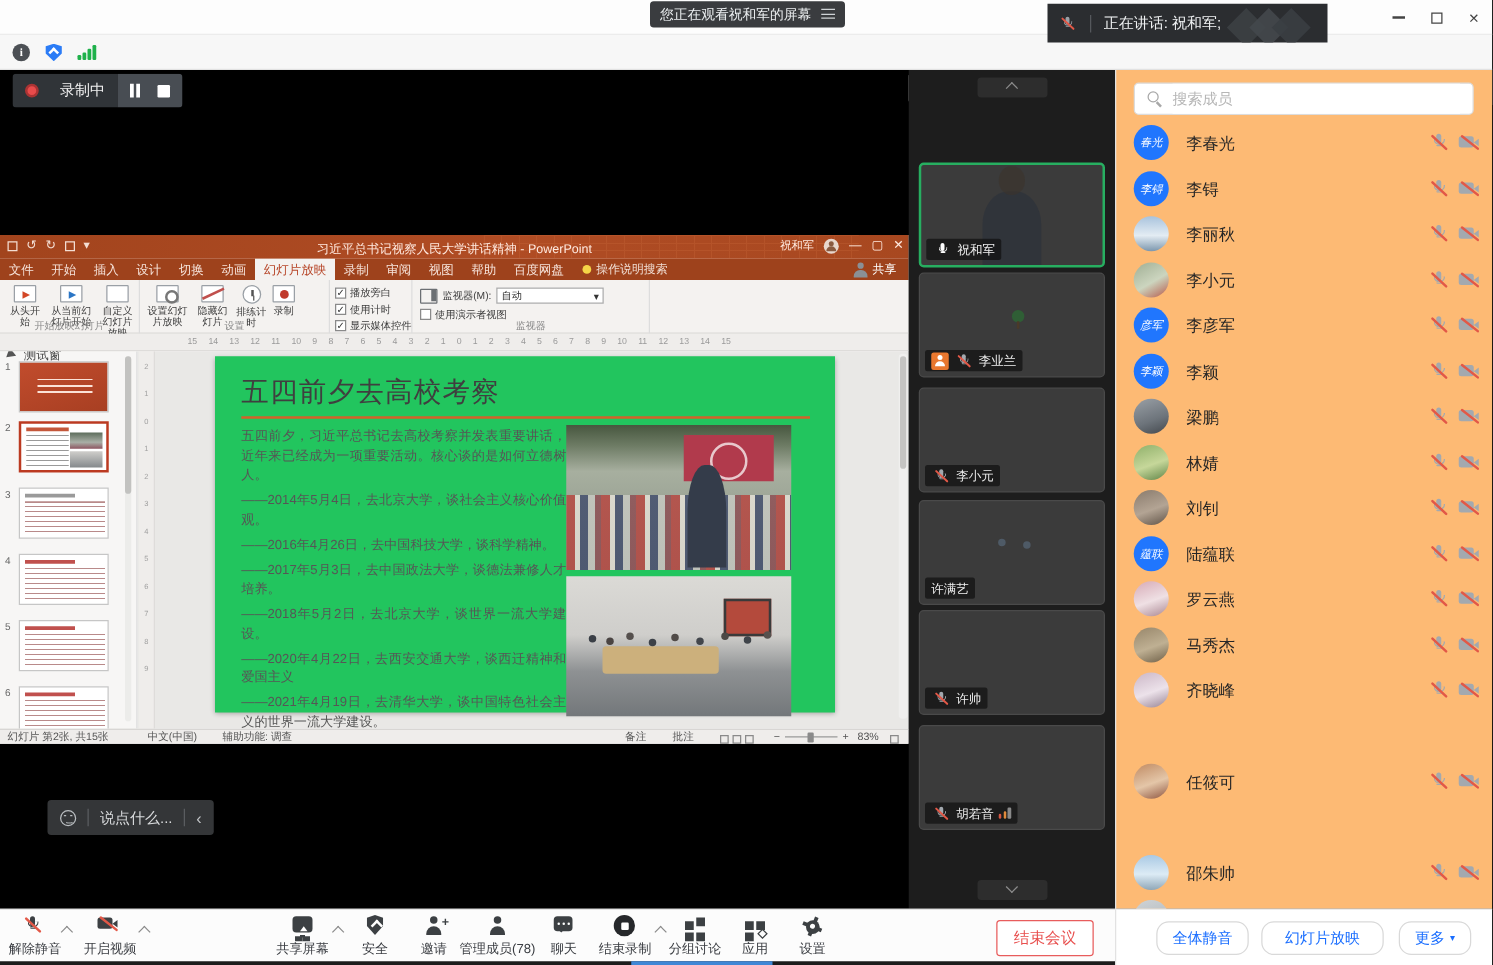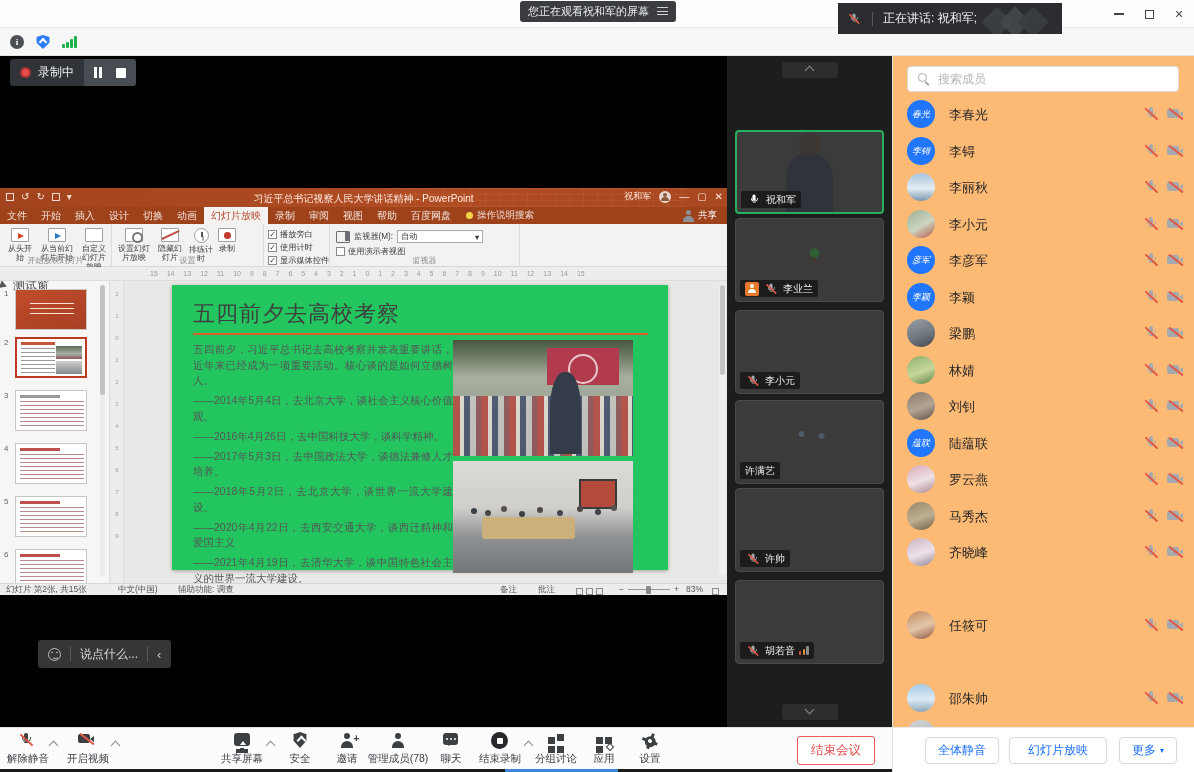--- a/index.html
+++ b/index.html
@@ -57,21 +57,21 @@
 .ic-user::after{content:"";position:absolute;left:0.5px;top:6px;width:11px;height:6px;border-radius:5px 5px 0 0;background:#8a9096}
 .hmore{position:absolute;left:1143px;top:34px;font-size:13px;color:#8a8a8a;letter-spacing:1px;cursor:pointer}
 .hclose{position:absolute;left:1161px;top:32px;font-size:14px;color:#8a8a8a;cursor:pointer}
 .handle{position:absolute;left:1178px;top:28px;width:16px;height:28px;background:#f1f1f1;border-left:1px solid #e0e0e0;display:flex;align-items:center;justify-content:center;cursor:pointer}
 .handle i,.handle i::before,.handle i::after{content:"";position:relative;display:block;width:9px;height:1.3px;background:#9a9a9a}
 .handle i::before{position:absolute;top:-3px}.handle i::after{position:absolute;top:3px}
 
 
 .share{position:absolute;left:0;top:56px;width:727px;height:671px;background:#000;overflow:hidden}
 .recbar{position:absolute;left:10px;top:3px;height:27px;display:flex;border-radius:3px;overflow:hidden}
-.recseg1{background:#303438;display:flex;align-items:center;padding:11px 10px;gap:7px}
+.recseg1{background:#303438;display:flex;align-items:center;padding:11px 10px;gap:17px}
 .recdot{width:11px;height:11px;border-radius:50%;background:#e84b4b;border:2px solid #a33}
 .reclab{color:#f0f0f0;font-size:12px}
 .recseg2{background:#484d53;display:flex;align-items:center;padding:0 10px;gap:14px}
 .icpause{width:8px;height:11px;border-left:3px solid #fff;border-right:3px solid #fff;cursor:pointer}
 .icstoprec{width:10px;height:10px;background:#fff;border-radius:1px;cursor:pointer}
 .danmaku{position:absolute;left:38px;top:584px;height:28px;background:rgba(56,58,60,.93);border-radius:3px;display:flex;align-items:center;padding:0 10px;gap:9px;z-index:5}
 .smiley{width:13px;height:13px;border:1.4px solid #b9bdc0;border-radius:50%;position:relative}
 .smiley::before{content:"";position:absolute;left:2px;top:3px;width:1.8px;height:1.8px;background:#b9bdc0;border-radius:50%;box-shadow:5px 0 0 #b9bdc0}
 .smiley::after{content:"";position:absolute;left:2.5px;top:5px;width:5.5px;height:3.5px;border:1.4px solid transparent;border-bottom-color:#b9bdc0;border-radius:50%}
 .dmtxt{color:#d8dadc;font-size:12px;white-space:nowrap}
@@ -113,21 +113,21 @@
 .rchecks{display:flex;flex-direction:column;justify-content:flex-start;gap:2px;padding:3px 2px 0 4px}
 .rchk{display:flex;align-items:center;gap:3px;font-size:8.2px;color:#3c3c3c;white-space:nowrap;cursor:pointer}
 .box{width:9px;height:9px;border:1px solid #8a8a8a;background:#fff;font-size:8px;line-height:7px;text-align:center;color:#333}
 .mongrp{display:flex;flex-direction:column;gap:3px;padding:4px 6px 0}
 .monrow{display:flex;align-items:center;gap:4px;font-size:8.2px;color:#3c3c3c;white-space:nowrap}
 .monsel{width:86px;height:13px;border:1px solid #aaa;background:#fff;display:flex;align-items:center;justify-content:space-between;padding:0 3px;font-size:8.2px;color:#333}
 .ppt-hruler{position:absolute;left:0;top:79px;width:727px;height:14px;background:#efedeb;border-bottom:1px solid #dedcda}
 .hrnums{position:absolute;left:150px;width:540px;top:3px;font-size:7px;color:#9a9a9a;word-spacing:7px;white-space:nowrap;overflow:hidden}
 .ppt-body{position:absolute;left:0;top:93px;width:727px;height:302px;background:#e9e8e6;overflow:hidden}
 .thumbs{position:absolute;left:0;top:0;width:110px;height:302px;background:#f7f6f5;border-right:1px solid #ddd}
-.ptr-label{position:absolute;left:0;top:-4px;font-size:12px;color:#444;display:flex;gap:2px;align-items:center}
+.ptr-label{position:absolute;left:6px;top:-4px;font-size:10px;color:#444;display:flex;gap:2px;align-items:center}
 .ptr-label::before{content:"";border:4px solid transparent;border-left:7px solid #555;transform:rotate(20deg)}
 .snum{position:absolute;left:4px;font-size:8px;color:#666}
 .thumb{position:absolute;left:15px;width:72px;height:41px;background:#fff;border:1px solid #c6c6c6;cursor:pointer;overflow:hidden}
 .thumb.t1{background:linear-gradient(160deg,#c14c2d 0%,#a83f22 100%)}
 .thumb.t1::after{content:"";position:absolute;left:14px;top:13px;width:44px;height:14px;background:repeating-linear-gradient(180deg,rgba(255,235,225,.95) 0 1.4px,transparent 1.4px 5px)}
 .thumb.sel{border:2px solid #bb3a21}
 .mini-t{position:absolute;left:4px;top:3px;width:34px;height:3px;background:#c4573a}
 .mini-l{position:absolute;left:4px;top:9px;width:34px;height:26px;background:repeating-linear-gradient(180deg,#9a9a9a 0 1px,transparent 1px 4px)}
 .mini-p1{position:absolute;right:3px;top:7px;width:26px;height:13px;background:linear-gradient(180deg,#5d6d5c,#a9afa6 60%,#8d5560)}
 .mini-p2{position:absolute;right:3px;top:22px;width:26px;height:13px;background:linear-gradient(180deg,#cfcecb,#85898c)}
@@ -237,21 +237,21 @@
 .i-blocks.b2::before{box-shadow:9px -3px 0 #3c4043,0 9px 0 #3c4043}
 .i-blocks .dia{position:absolute;left:10.5px;top:10.5px;width:6px;height:6px;border:1.6px solid #3c4043;transform:rotate(45deg)}
 .i-blocks .sq4{position:absolute;left:9px;top:13px;width:6.5px;height:6.5px;background:#3c4043;top:13px}
 .i-gear{position:absolute;left:2px;top:1px;width:16px;height:16px;background:
  linear-gradient(#3c4043,#3c4043) center/3px 16px no-repeat,
  linear-gradient(#3c4043,#3c4043) center/16px 3px no-repeat;transform:rotate(22deg)}
 .i-gear::before{content:"";position:absolute;left:2.5px;top:2.5px;width:11px;height:11px;border-radius:50%;background:#3c4043;transform:rotate(-22deg)}
 .i-gear::after{content:"";position:absolute;left:6px;top:6px;width:4px;height:4px;border-radius:50%;background:#fcfcfc}
 .endbtn{position:absolute;left:797px;top:8px;width:78px;height:29px;border:1px solid #e85c5c;border-radius:3px;color:#e8504f;font-size:12.5px;background:#fff;display:flex;align-items:center;justify-content:center;cursor:pointer}
 .pfooter{position:absolute;left:892px;top:727px;width:302px;height:45px;background:#fff;border-left:1px solid #e2e2e2;border-top:1px solid #ececec}
-.fbtn{position:absolute;top:9px;height:27px;border:1px solid #d9d9d9;border-radius:4px;background:#fff;color:#1a6eff;font-size:12px;display:flex;align-items:center;justify-content:center;cursor:pointer;white-space:nowrap}
+.fbtn{position:absolute;top:9px;height:27px;border:1px solid #d9d9d9;border-radius:10px;background:#fff;color:#1a6eff;font-size:12px;display:flex;align-items:center;justify-content:center;cursor:pointer;white-space:nowrap}
 .taskedge{position:absolute;left:0;top:769px;width:892px;height:3px;background:#1c1c1c}
 .taskedge i{position:absolute;left:505px;top:0;width:113px;height:3px;background:#3f87d6}
 </style>
 </head>
 <body>
 
 <div class="app">
 
   <div class="titlebar">
     <div class="winctl">

